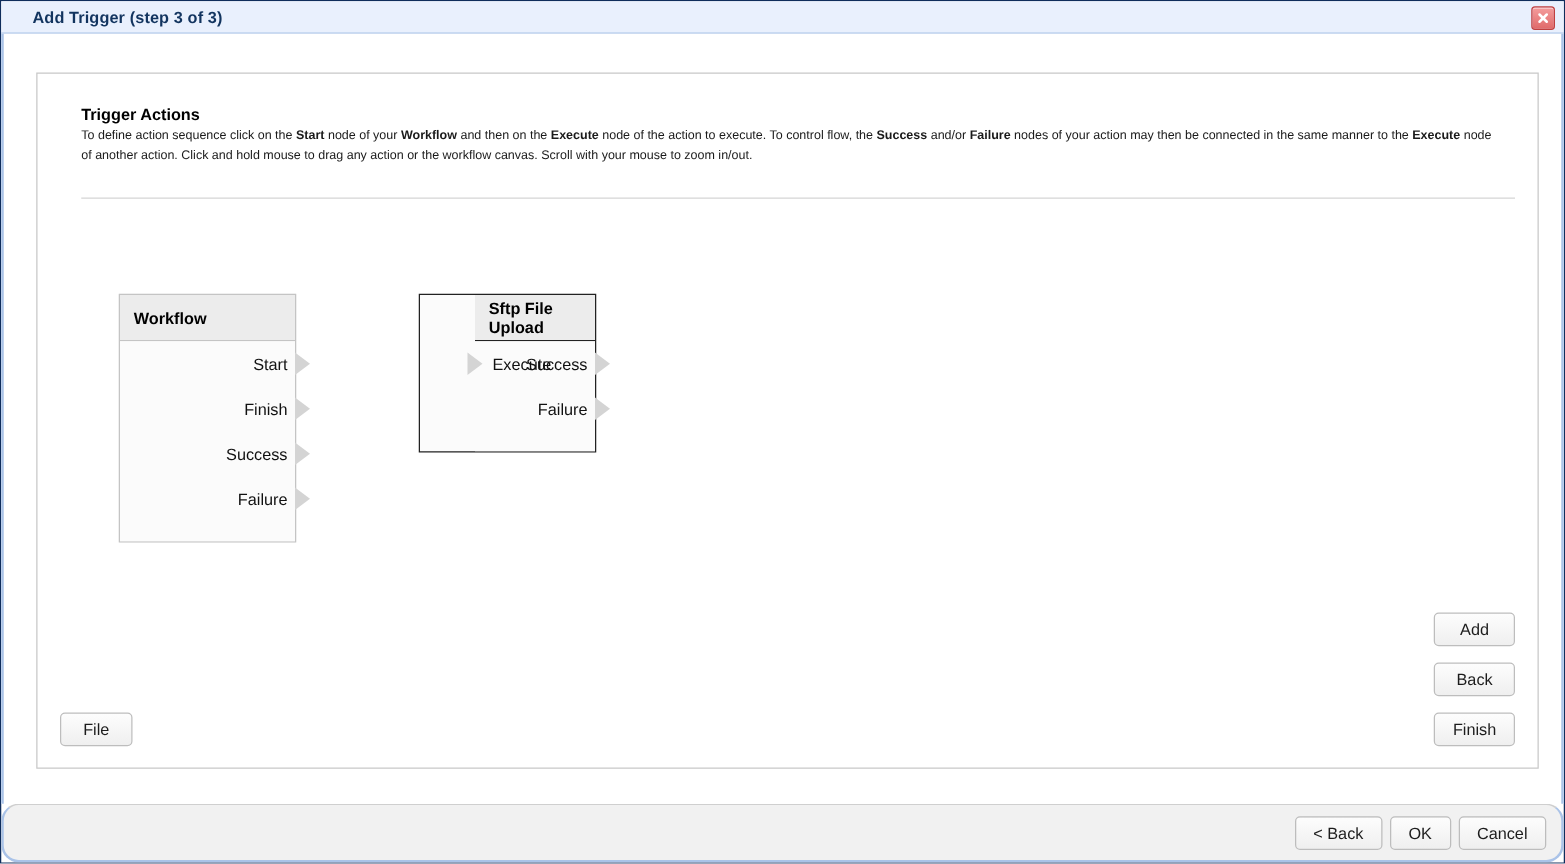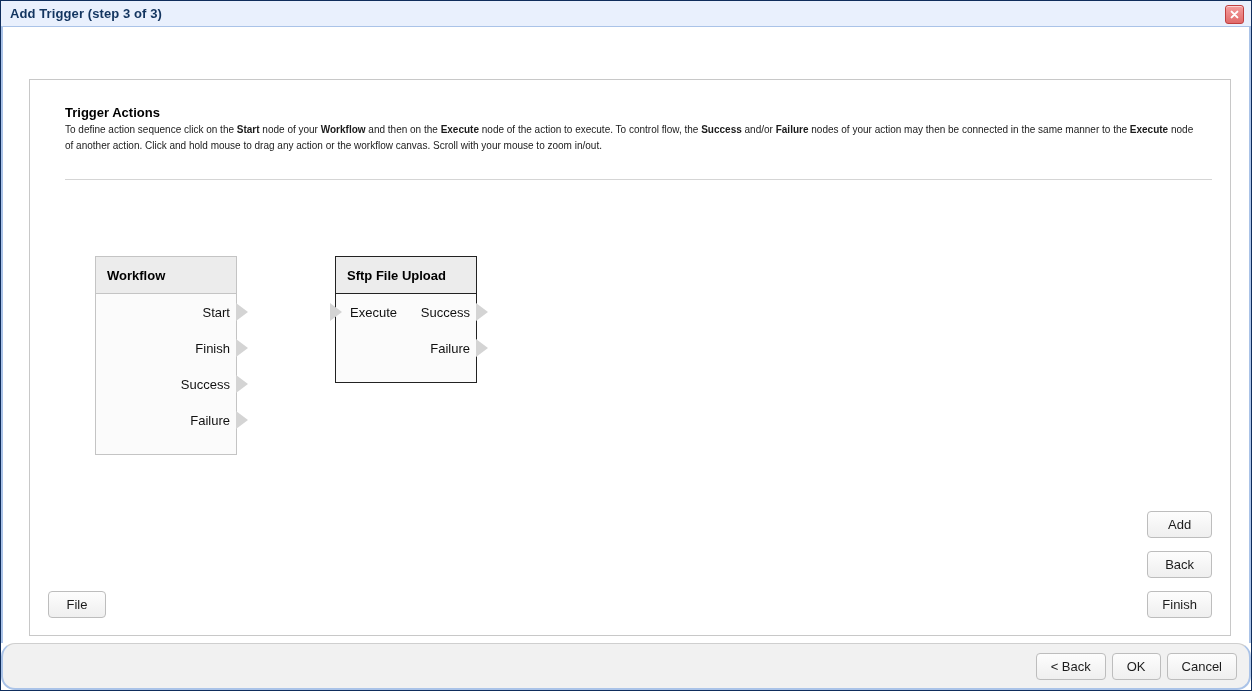--- a/index.html
+++ b/index.html
@@ -39,21 +39,21 @@
     display: flex;
     align-items: center;
     position: relative;
     box-sizing: border-box;
   }
 
   .titlebar-text {
     font-size: 13px;
     font-weight: bold;
     color: #12345f;
-    padding-left: 9px;
+    padding-left: 25px;
     letter-spacing: 0.1px;
   }
 
   .close-btn {
     position: absolute;
     right: 7px;
     top: 4px;
     width: 17px;
     height: 17px;
     border-radius: 3px;
@@ -80,21 +80,20 @@
   
   .panel {
     position: absolute;
     left: 26px;
     top: 31px;
     width: 1202px;
     height: 557px;
     box-sizing: border-box;
     border: 1px solid #c8c8c8;
     background: #ffffff;
-    margin-top: 21px;
   }
 
   .panel-inner {
     position: relative;
     width: 100%;
     height: 100%;
     box-sizing: border-box;
     padding: 0;
   }
 
@@ -287,21 +286,21 @@
                   <div class="port-row">
                     <div class="port-tri out"></div>
                     <span class="port-label out">Success</span>
                   </div>
                   <div class="port-row">
                     <div class="port-tri out"></div>
                     <span class="port-label out">Failure</span>
                   </div>
                 </div>
               </div>
-              <div class="node selected" style="left: 305px; top: 71px; width: 142px;">
+              <div class="node selected" style="left: 305px; top: 71px; width: 142px; padding-left: 44px;">
                 <div class="node-header">Sftp File Upload</div>
                 <div class="node-body" style="height: 88px;">
                   <div class="port-row">
                     <div class="port-tri in"></div>
                     <span class="port-label in">Execute</span>
                     <div class="port-tri out"></div>
                     <span class="port-label out">Success</span>
                   </div>
                   <div class="port-row">
                     <div class="port-tri out"></div>

